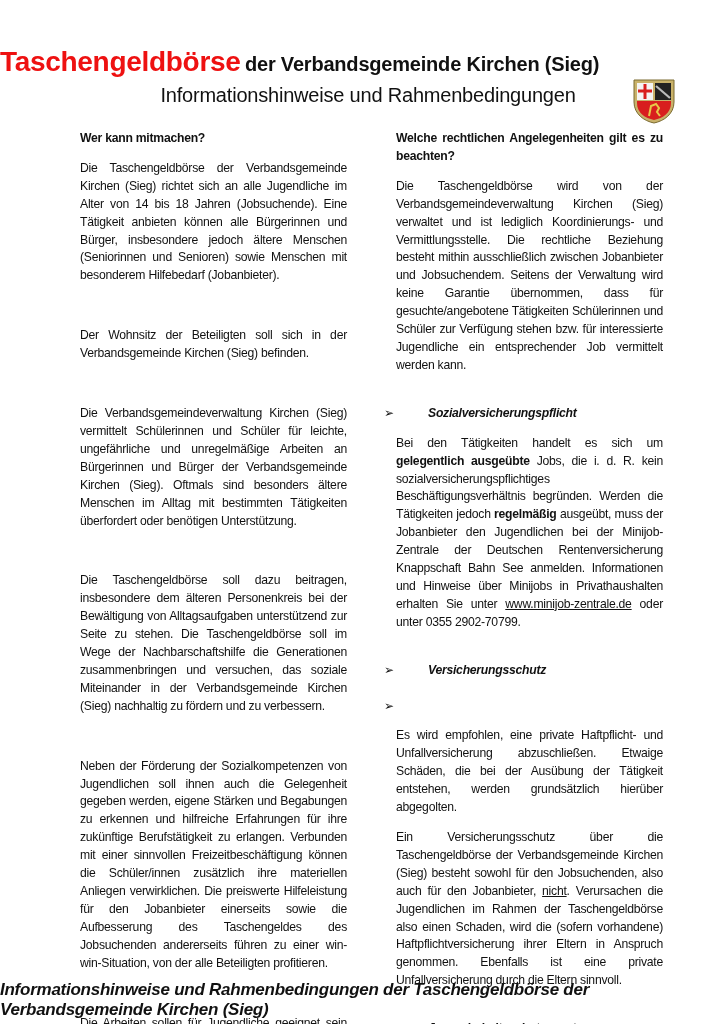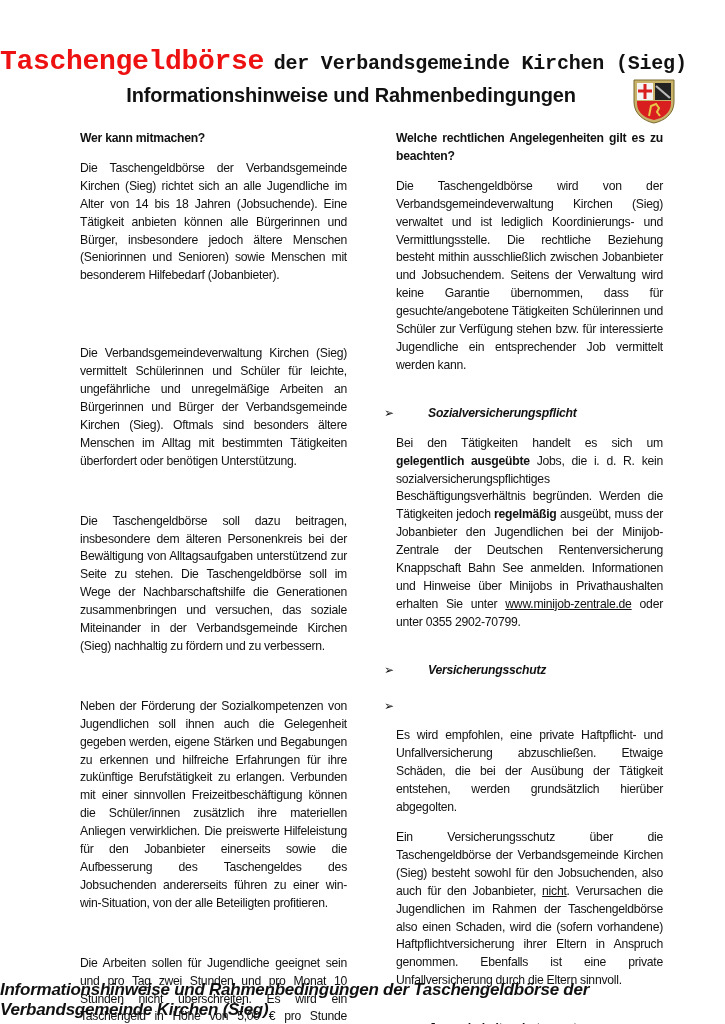--- a/index.html
+++ b/index.html
@@ -1,22 +1,22 @@
 <!DOCTYPE html>
 <html><head>
 <meta charset="utf-8">
 <style>
   html, body { margin: 0; padding: 0; background: #ffffff; }
   body { width: 725px; height: 1024px; position: relative; overflow: hidden;
          font-family: "Liberation Sans", sans-serif; color: #111; }
-  .title-line { position: absolute; left: 0; width: 602px; top: 46px; text-align: center; white-space: nowrap; font-family: Liberation Mono, monospace; }
+  .title-line { position: absolute; left: 0; width: 602px; top: 46px; text-align: left; white-space: nowrap; }
   .title-red { color: #ee1111; font-weight: bold; font-size: 28px; letter-spacing: -0.3px; }
   .title-black { color: #111; font-weight: bold; font-size: 20px; letter-spacing: -0.2px; }
   .subtitle { position: absolute; left: 0; width: 702px; top: 84px; text-align: center;
-              font-weight: bold; font-size: 20px; letter-spacing: -0.2px; }
+              font-weight: normal; font-size: 20px; letter-spacing: -0.2px; padding-left: 17px; }
   .crest { position: absolute; left: 632px; top: 78px; width: 44px; height: 46px; }
   .col { position: absolute; top: 118px; width: 291px; font-size: 12.2px; line-height: 17.9px; letter-spacing: -0.25px; }
   .col-left { left: 68px; }
   .col-right { left: 384px; }
   .col p { margin: 12px; text-align: justify; }
   .col .gap { height: 18px; }
   .h { font-weight: bold; }
   .sub { display: flex; align-items: center; font-weight: bold; font-style: italic; }
   .sub .arrow { width: 44px; font-style: normal; font-weight: normal; font-size: 12px; }
   .u { text-decoration: underline; }
@@ -40,20 +40,21 @@
   <path d="M23 5 H39 V22 H23 Z" fill="#222"></path>
   <path d="M24 8 L38 20" stroke="#bbb" stroke-width="2.2"></path>
   <path d="M5 23 H39 V25 C39 35 31 40 22 42 C13 40 5 35 5 25 Z" fill="#d81e1e"></path>
   <path d="M17 38 L19 28 L24 26 L27 30 L25 34 L28 38" fill="none" stroke="#e8c848" stroke-width="2"></path>
 </svg>
 
 <div class="col col-left">
   <p class="h">Wer kann mitmachen?</p>
   <p>Die Taschengeldbörse der Verbandsgemeinde Kirchen (Sieg) richtet sich an alle Jugendliche im Alter von 14 bis 18 Jahren (Jobsuchende). Eine Tätigkeit anbieten können alle Bürgerinnen und Bürger, insbesondere jedoch ältere Menschen (Seniorinnen und Senioren) sowie Menschen mit besonderem Hilfebedarf (Jobanbieter).</p>
   <div class="gap"></div>
+  <p>Der Wohnsitz der Beteiligten soll sich in der Verbandsgemeinde Kirchen (Sieg) befinden.</p>
   <div class="gap"></div>
   <p>Die Verbandsgemeindeverwaltung Kirchen (Sieg) vermittelt Schülerinnen und Schüler für leichte, ungefährliche und unregelmäßige Arbeiten an Bürgerinnen und Bürger der Verbandsgemeinde Kirchen (Sieg). Oftmals sind besonders ältere Menschen im Alltag mit bestimmten Tätigkeiten überfordert oder benötigen Unterstützung.</p>
   <div class="gap"></div>
   <p>Die Taschengeldbörse soll dazu beitragen, insbesondere dem älteren Personenkreis bei der Bewältigung von Alltagsaufgaben unterstützend zur Seite zu stehen. Die Taschengeldbörse soll im Wege der Nachbarschaftshilfe die Generationen zusammenbringen und versuchen, das soziale Miteinander in der Verbandsgemeinde Kirchen (Sieg) nachhaltig zu fördern und zu verbessern.</p>
   <div class="gap"></div>
   <p>Neben der Förderung der Sozialkompetenzen von Jugendlichen soll ihnen auch die Gelegenheit gegeben werden, eigene Stärken und Begabungen zu erkennen und hilfreiche Erfahrungen für ihre zukünftige Berufstätigkeit zu erlangen. Verbunden mit einer sinnvollen Freizeitbeschäftigung können die Schüler/innen zusätzlich ihre materiellen Anliegen verwirklichen. Die preiswerte Hilfeleistung für den Jobanbieter einerseits sowie die Aufbesserung des Taschengeldes des Jobsuchenden andererseits führen zu einer win-win-Situation, von der alle Beteiligten profitieren.</p>
   <div class="gap"></div>
   <p>Die Arbeiten sollen für Jugendliche geeignet sein und pro Tag zwei Stunden und pro Monat 10 Stunden nicht überschreiten. Es wird ein Taschengeld in Höhe von 5,00 € pro Stunde empfohlen. Darüber hinaus kann selbstverständlich eine höhere Stundenlohnvereinbarung getroffen werden.</p>
   <div class="gap"></div>
   <p>Der Mindestlohn gilt nicht für Jugendliche unter 18 Jahren.</p>

